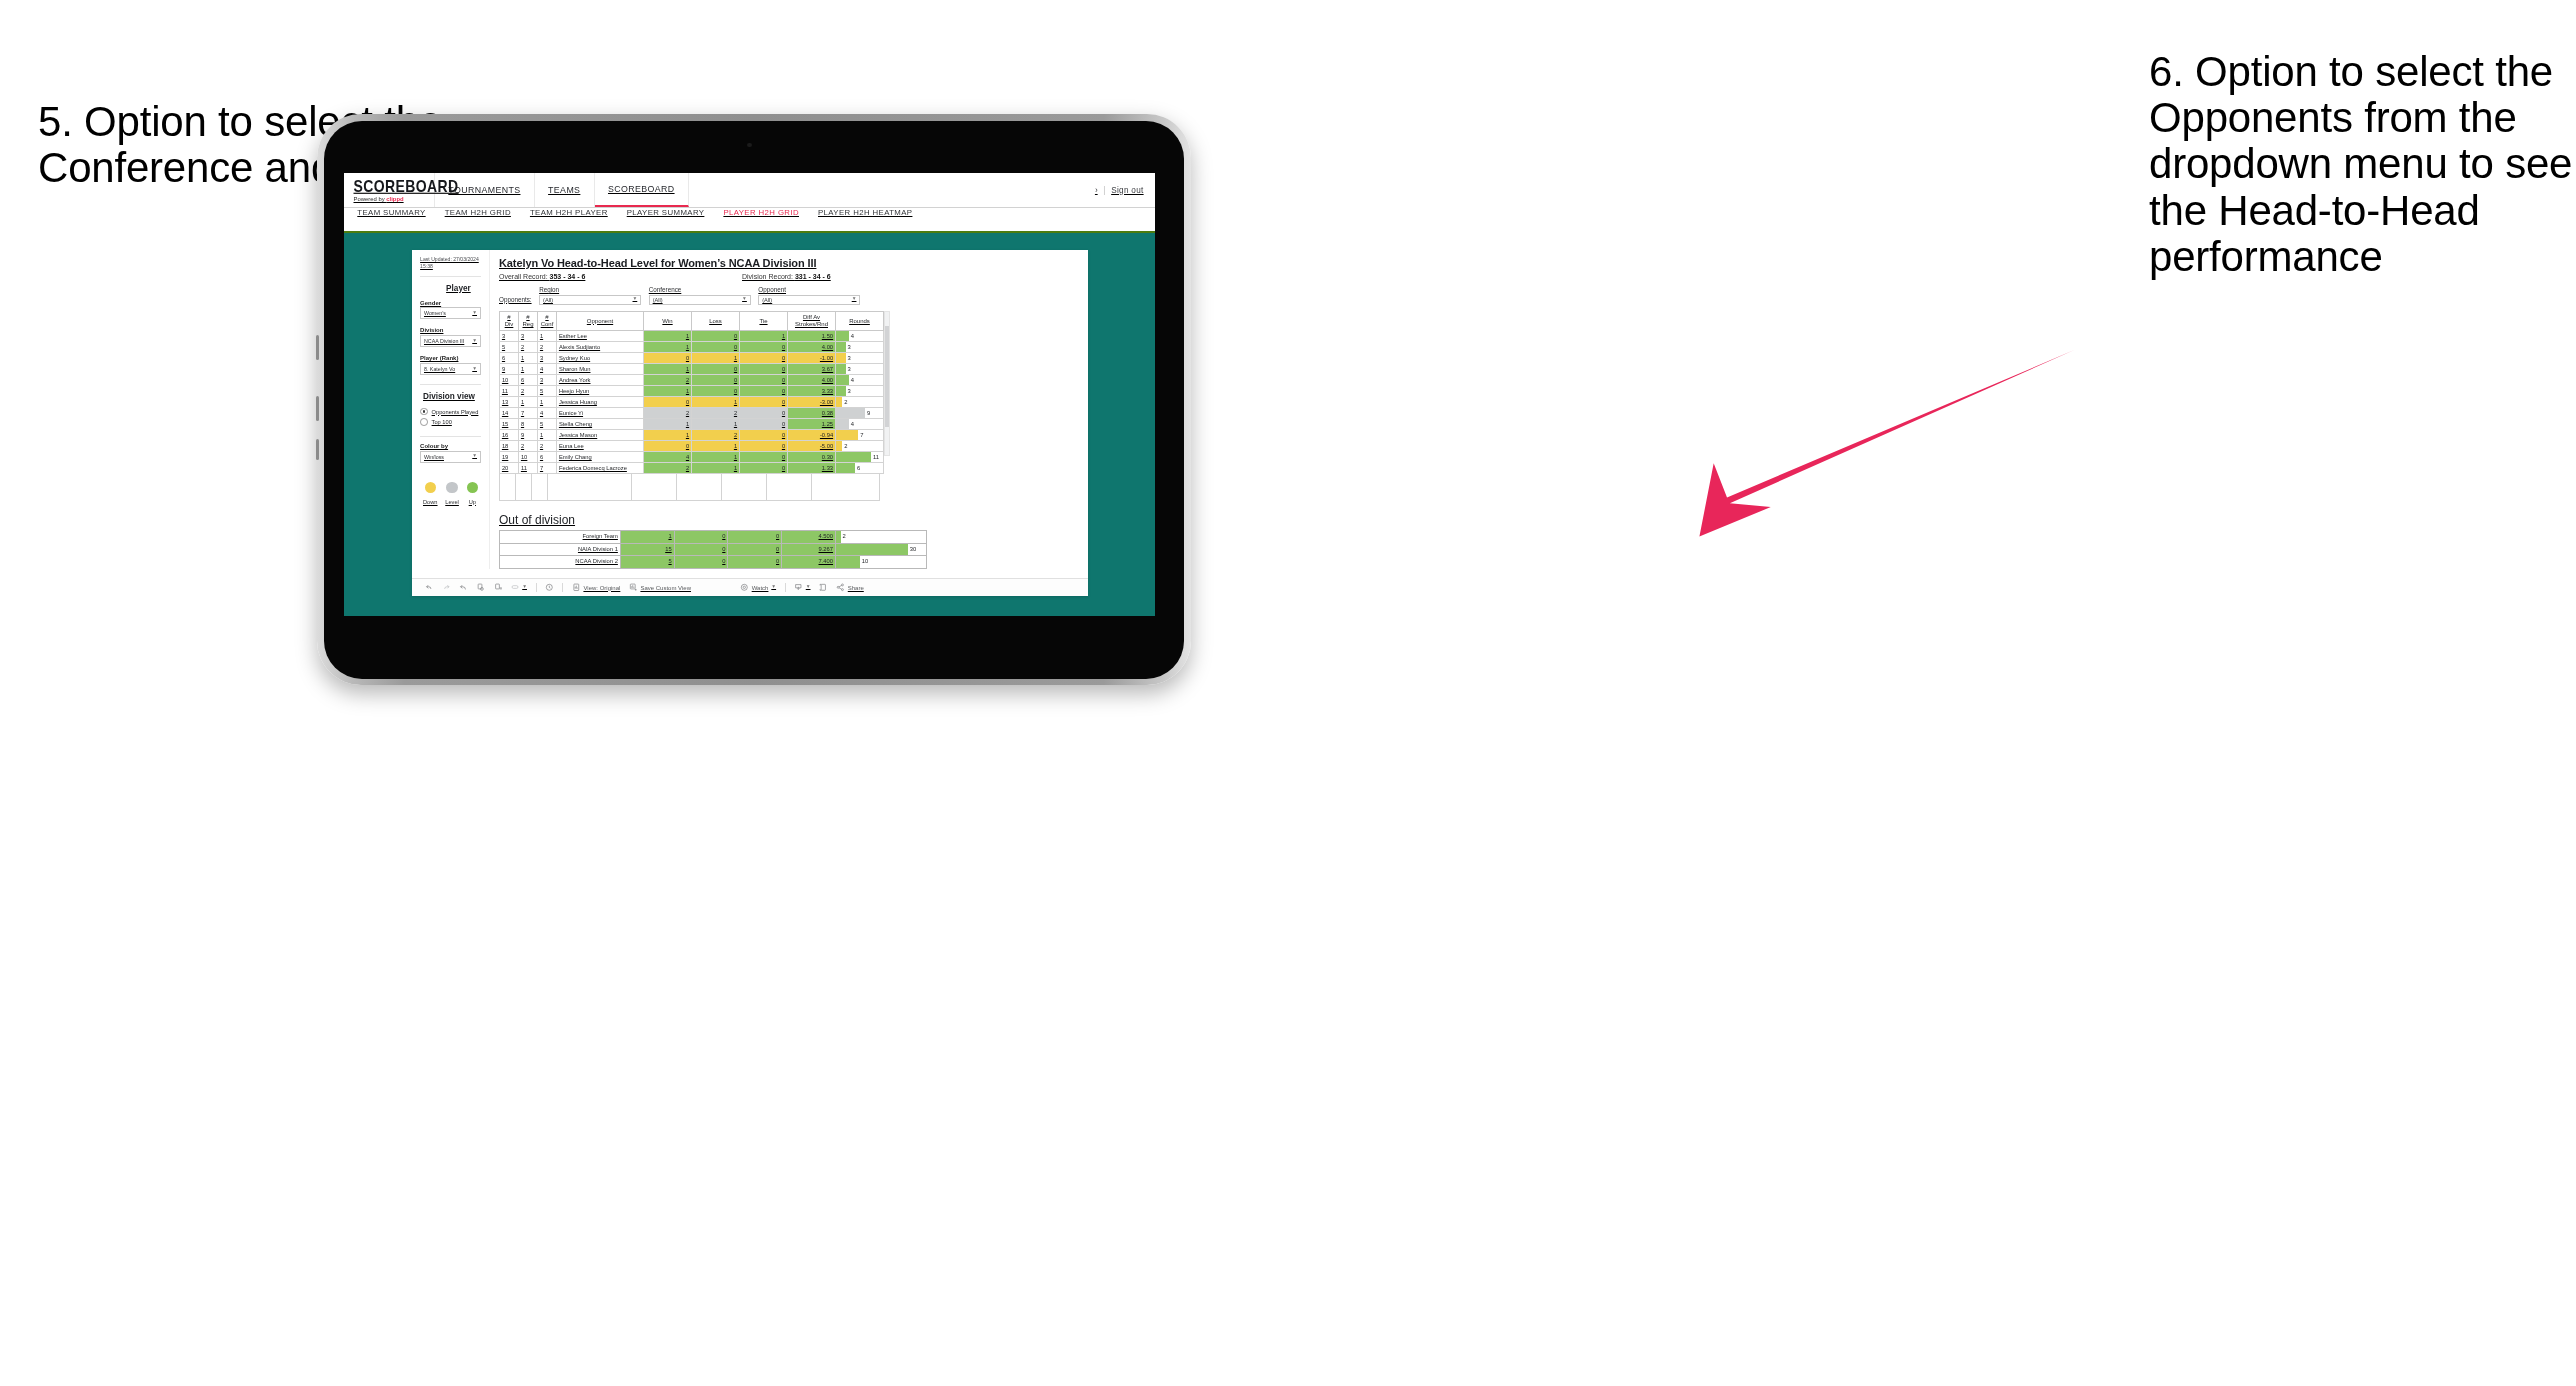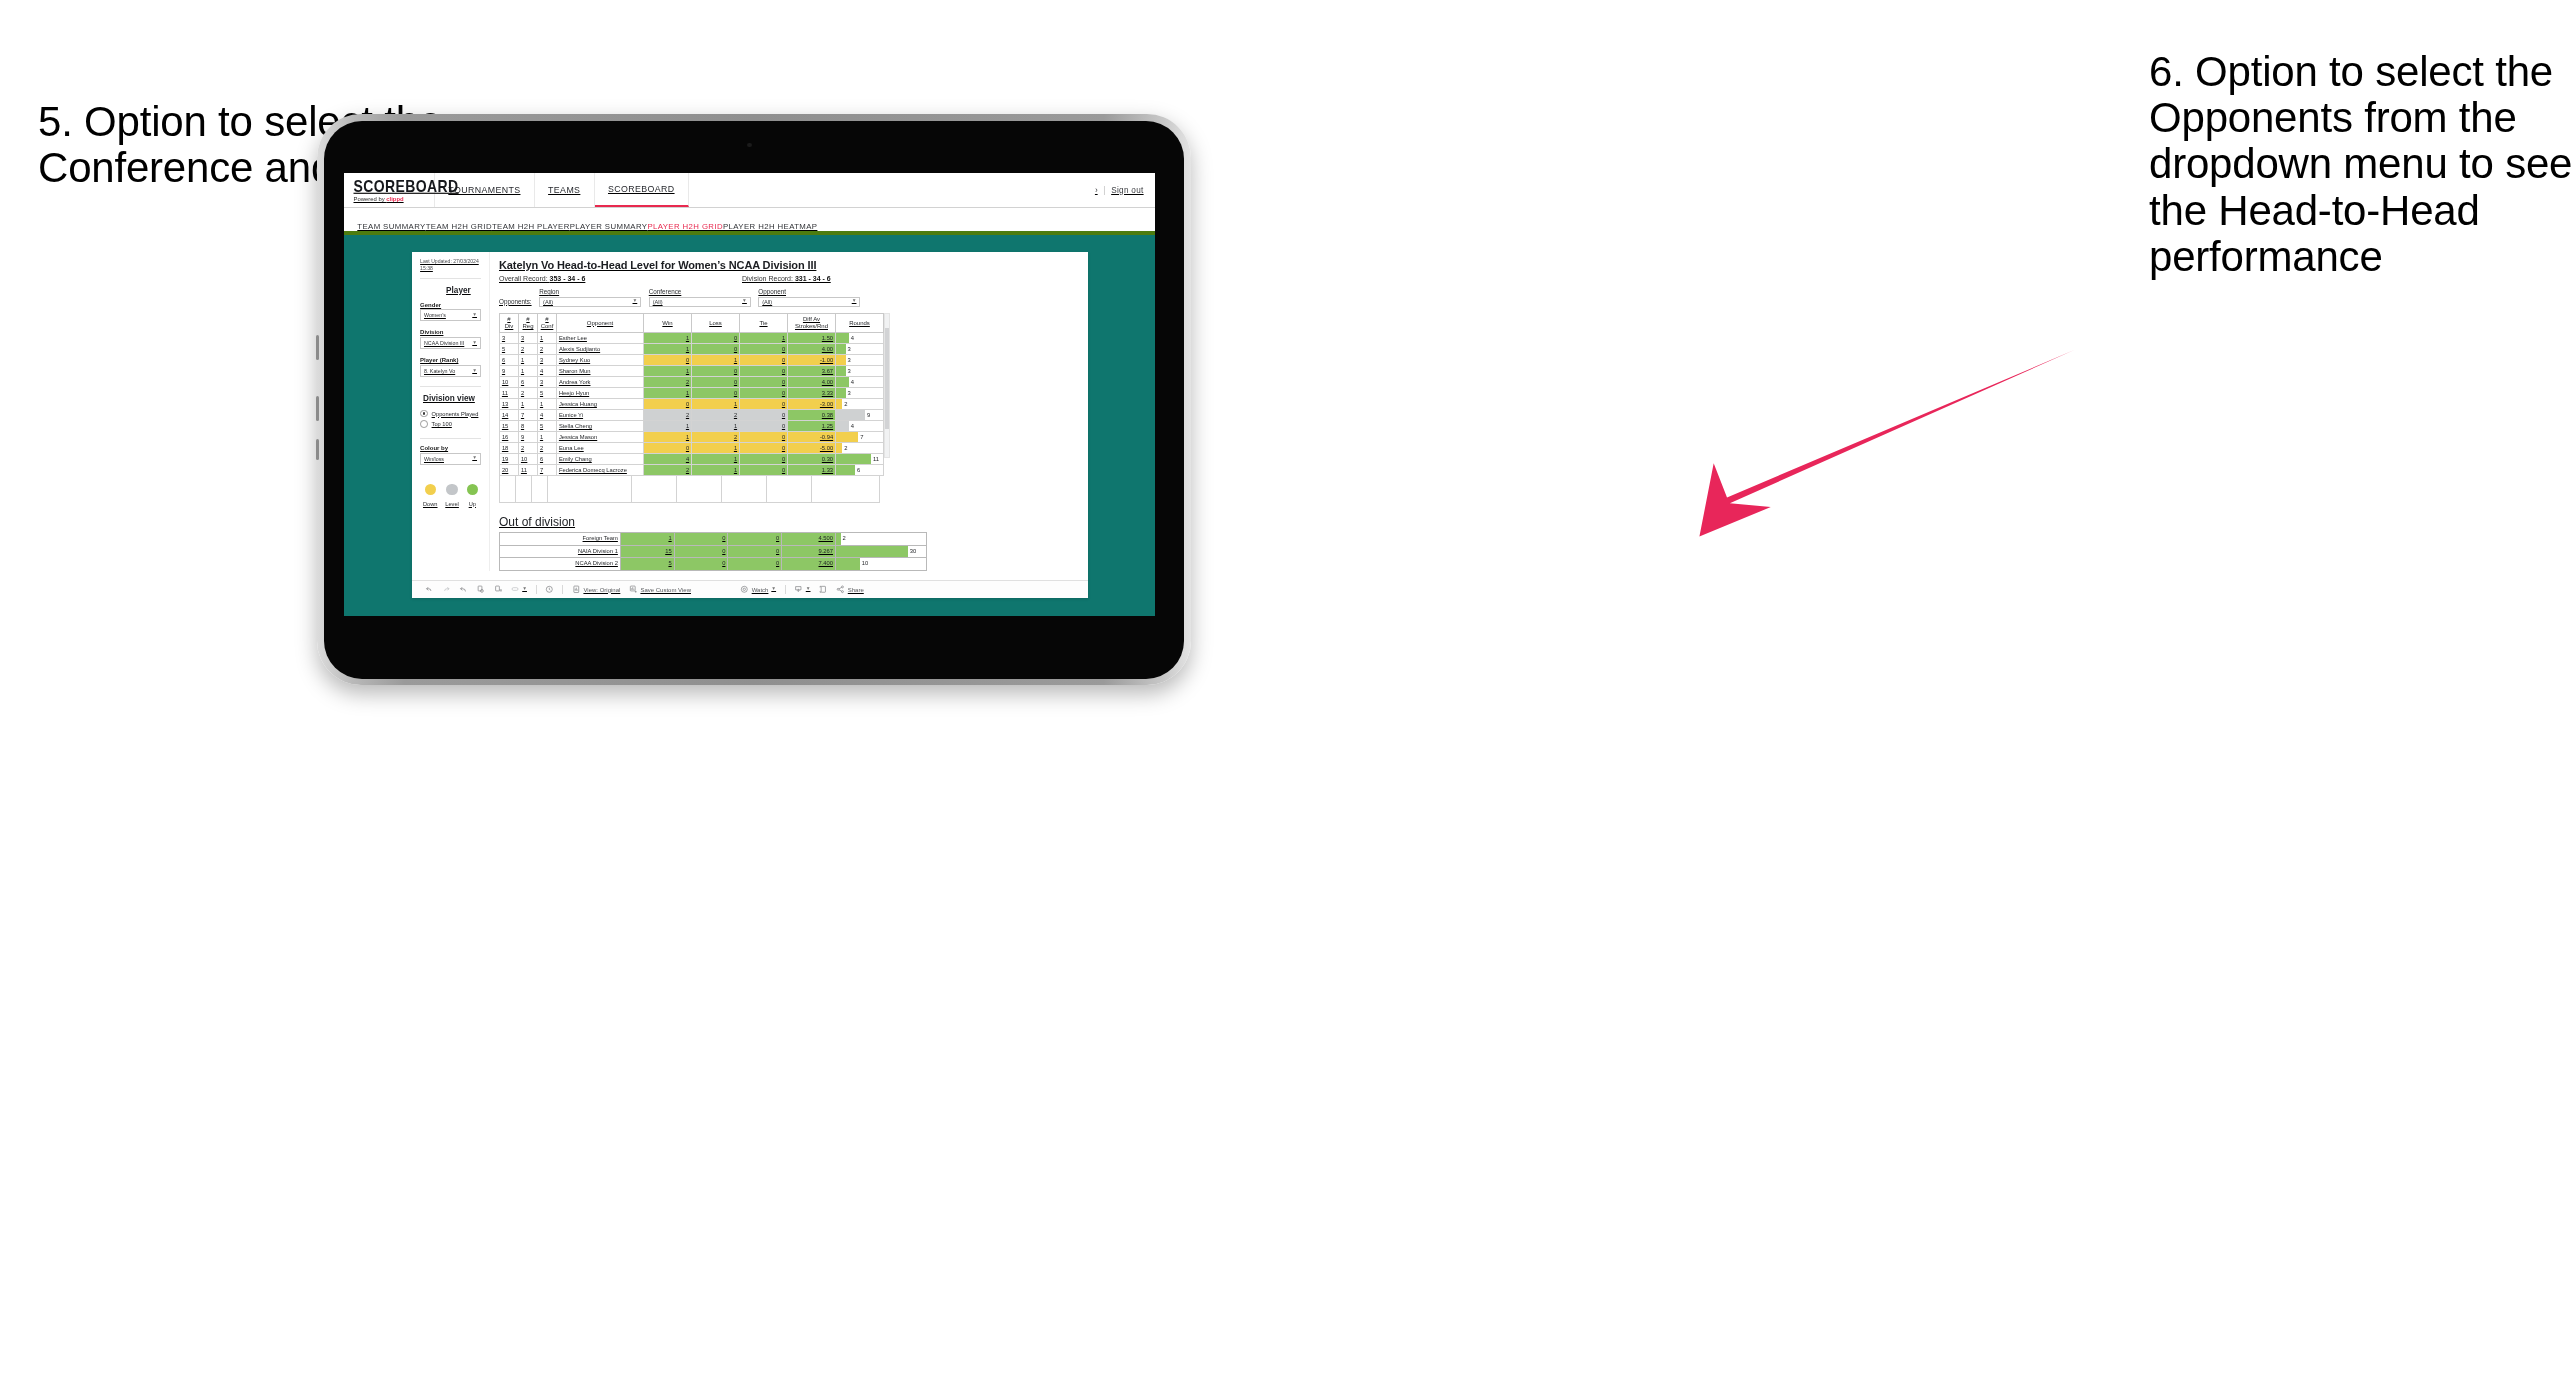--- a/index.html
+++ b/index.html
@@ -54,22 +54,22 @@
     display:flex;align-items:center;padding:0 13.3px;font-size:8.8px;color:#27292e;
     letter-spacing:0.4px;border-right:1px solid #e9e9e9;cursor:pointer;white-space:nowrap;
   }
   .topnav-item.active{border-bottom:2.3px solid #e8294f;}
   .topnav-right{margin-left:auto;display:flex;align-items:center;gap:5.7px;
     padding-right:11.4px;font-size:8.2px;color:#3a3c40;}
   .topnav-right .sep{color:#bcbcbc;}
   .signout{cursor:pointer;letter-spacing:0.3px;}
 
   .subnav{
-    height:23px;background:#fff;display:flex;align-items:flex-end;padding-left:13.3px;
-    border-bottom:4px solid #4d7c0f;
+    height:23px;background:#fff;display:flex;align-items:flex-start;gap:19px;padding-left:13.3px;
+    border-bottom:2px solid #4d7c0f;
   }
   .subnav-item{font-size:7.8px;color:#303236;letter-spacing:0.4px;cursor:pointer;white-space:nowrap;}
   .subnav-item.active{color:#e8294f;}
 
   
   .workspace{padding:17px 0 0 0;height:386px;box-sizing:border-box;}
   .viz-card{
     margin:0 auto;width:676px;background:#fff;box-shadow:0 1px 2.9px rgba(0,0,0,.14);
     display:flex;flex-direction:column;
   }

